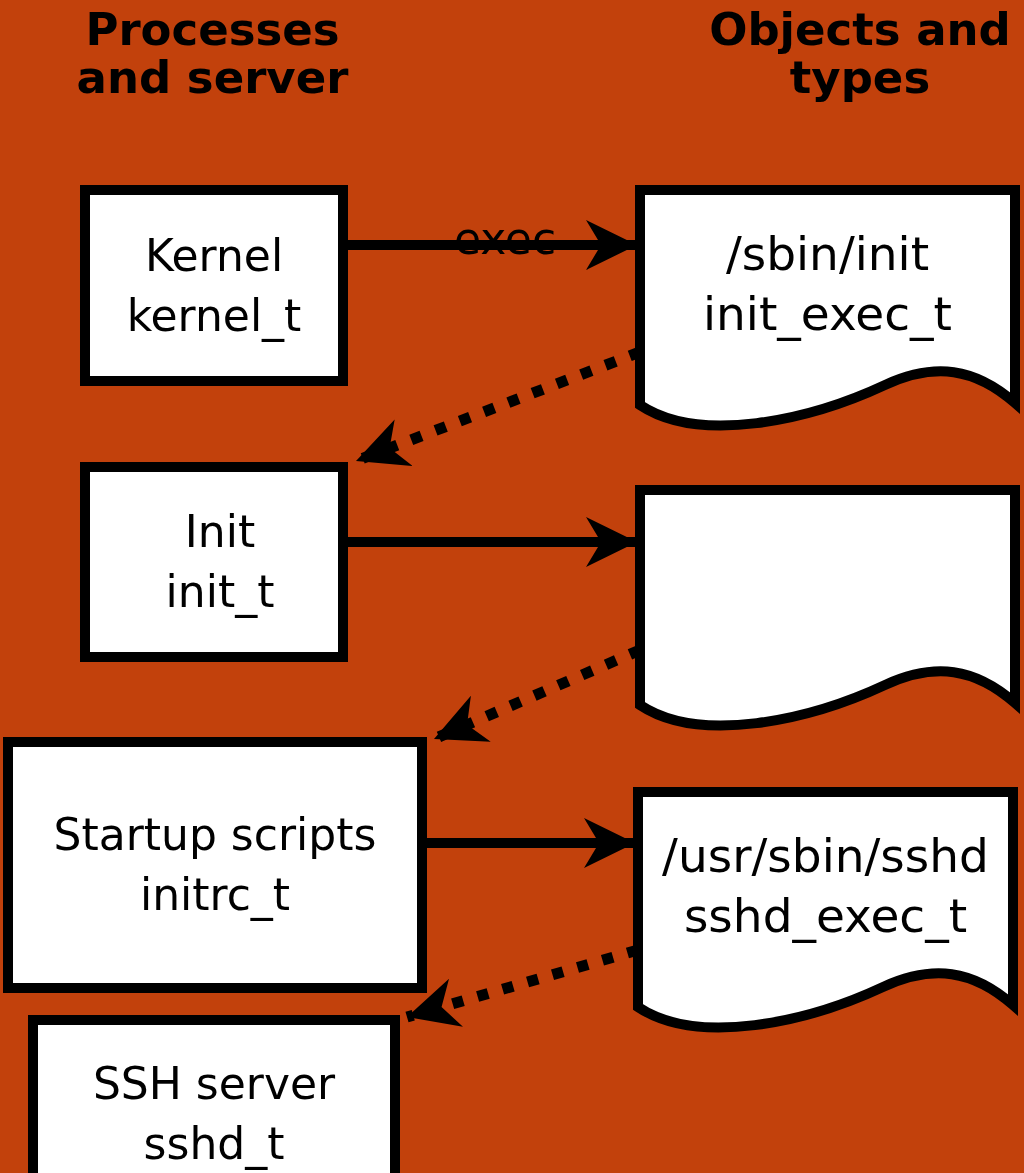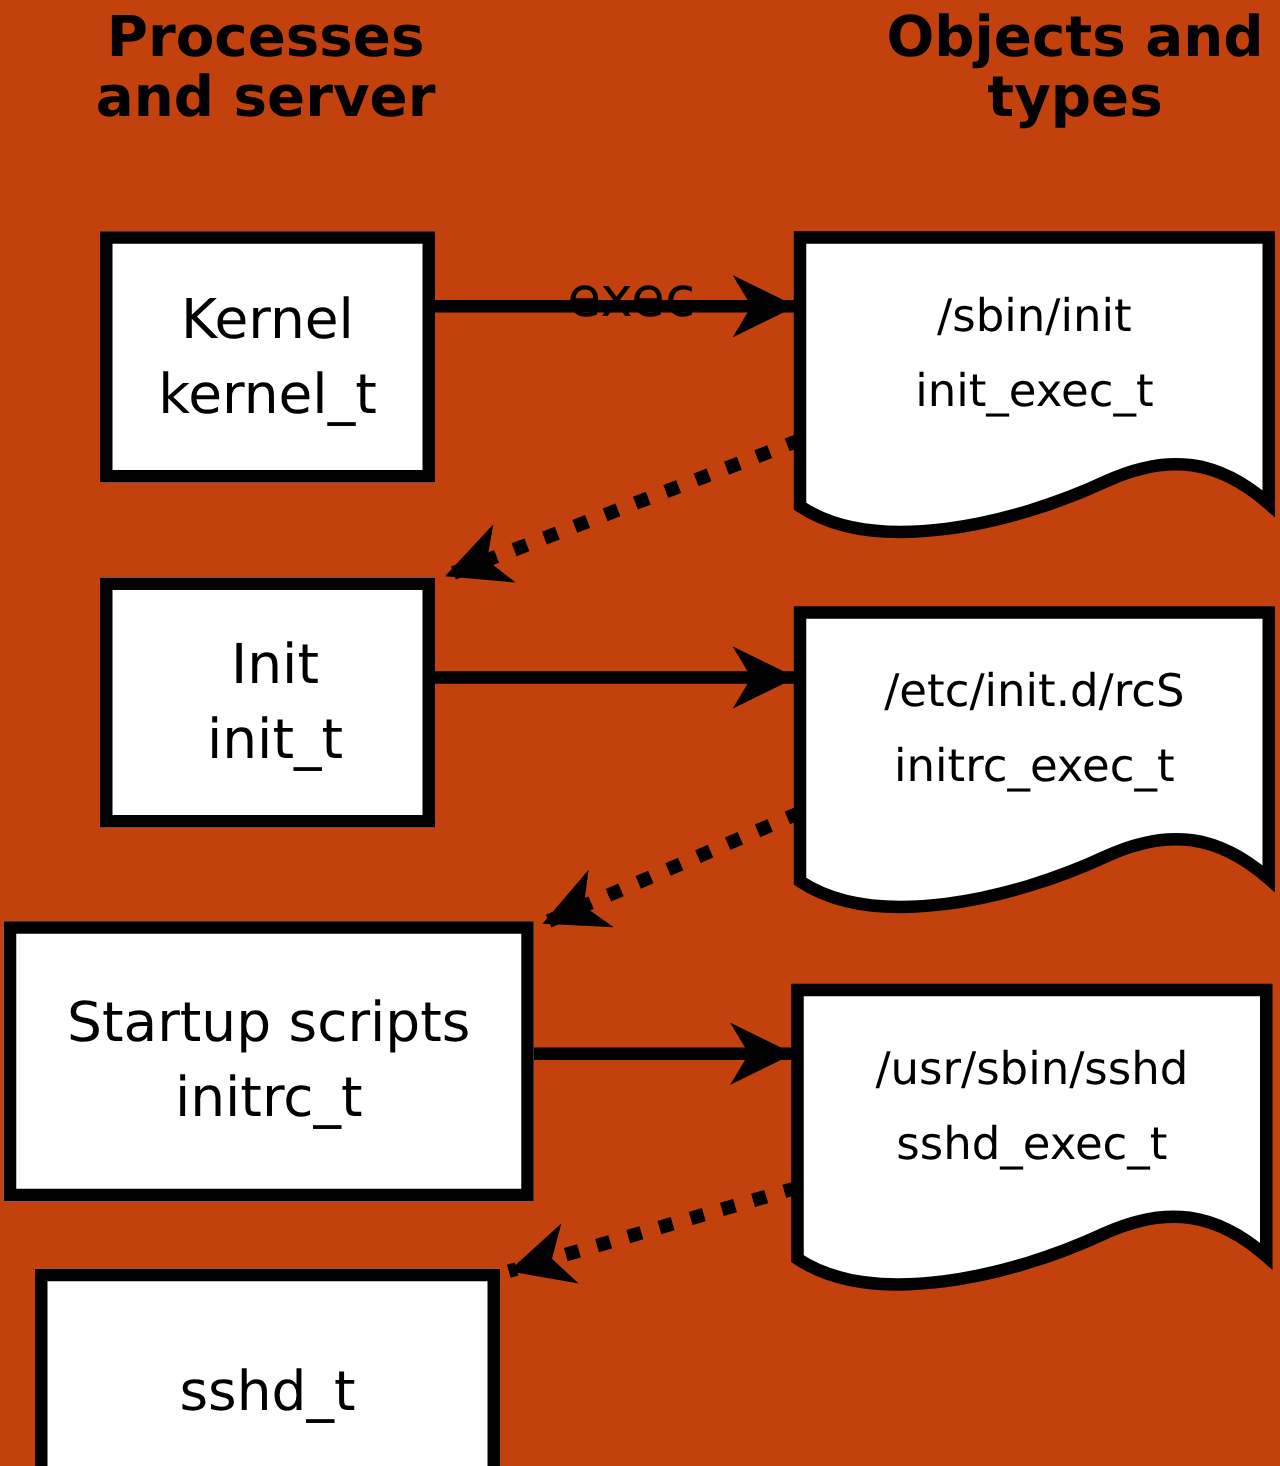--- a/index.html
+++ b/index.html
@@ -32,29 +32,29 @@
     align-items: center;
     justify-content: center;
     font-size: 44px;
     line-height: 60px;
     text-align: center;
     white-space: nowrap;
     margin-top: 42px;
   }
   .pbox-kernel  { left: 80px; top: 143px;  width: 268px; height: 201px; }
   .pbox-init    { left: 80px; top: 420px;  width: 268px; height: 200px; padding-left: 12px; }
-  .pbox-startup { left: 3px;  top: 695px;  width: 424px; height: 224px; }
+  .pbox-startup { left: 3px;  top: 695px;  width: 424px; height: 256px; }
   .pbox-sshd    { left: 28px; top: 973px;  width: 372px; height: 198px; }
   .doctext {
     position: absolute;
     display: flex;
     flex-direction: column;
     align-items: center;
     justify-content: center;
-    font-size: 36px;
+    font-size: 47px;
     line-height: 60px;
     text-align: center;
     white-space: nowrap;
     width: 365px;
     height: 175px;
   }
   .doctext-1 { left: 645px; top: 196px; }
   .doctext-2 { left: 645px; top: 496px; }
   .doctext-3 { left: 643px; top: 798px; }
   .exec-label {
@@ -118,29 +118,26 @@
   </div>
   <div class="pbox pbox-init">
     <div>Init</div>
     <div>init_t</div>
   </div>
   <div class="pbox pbox-startup">
     <div>Startup scripts</div>
     <div>initrc_t</div>
   </div>
   <div class="pbox pbox-sshd">
+    <div>SSH server</div>
     <div>sshd_t</div>
   </div>
 
   <div class="doctext doctext-1">
     <div>/sbin/init</div>
     <div>init_exec_t</div>
-  </div>
-  <div class="doctext doctext-2">
-    <div>/etc/init.d/rcS</div>
-    <div>initrc_exec_t</div>
   </div>
   <div class="doctext doctext-3">
     <div>/usr/sbin/sshd</div>
     <div>sshd_exec_t</div>
   </div>
 
 </div>
 
 </body></html>

